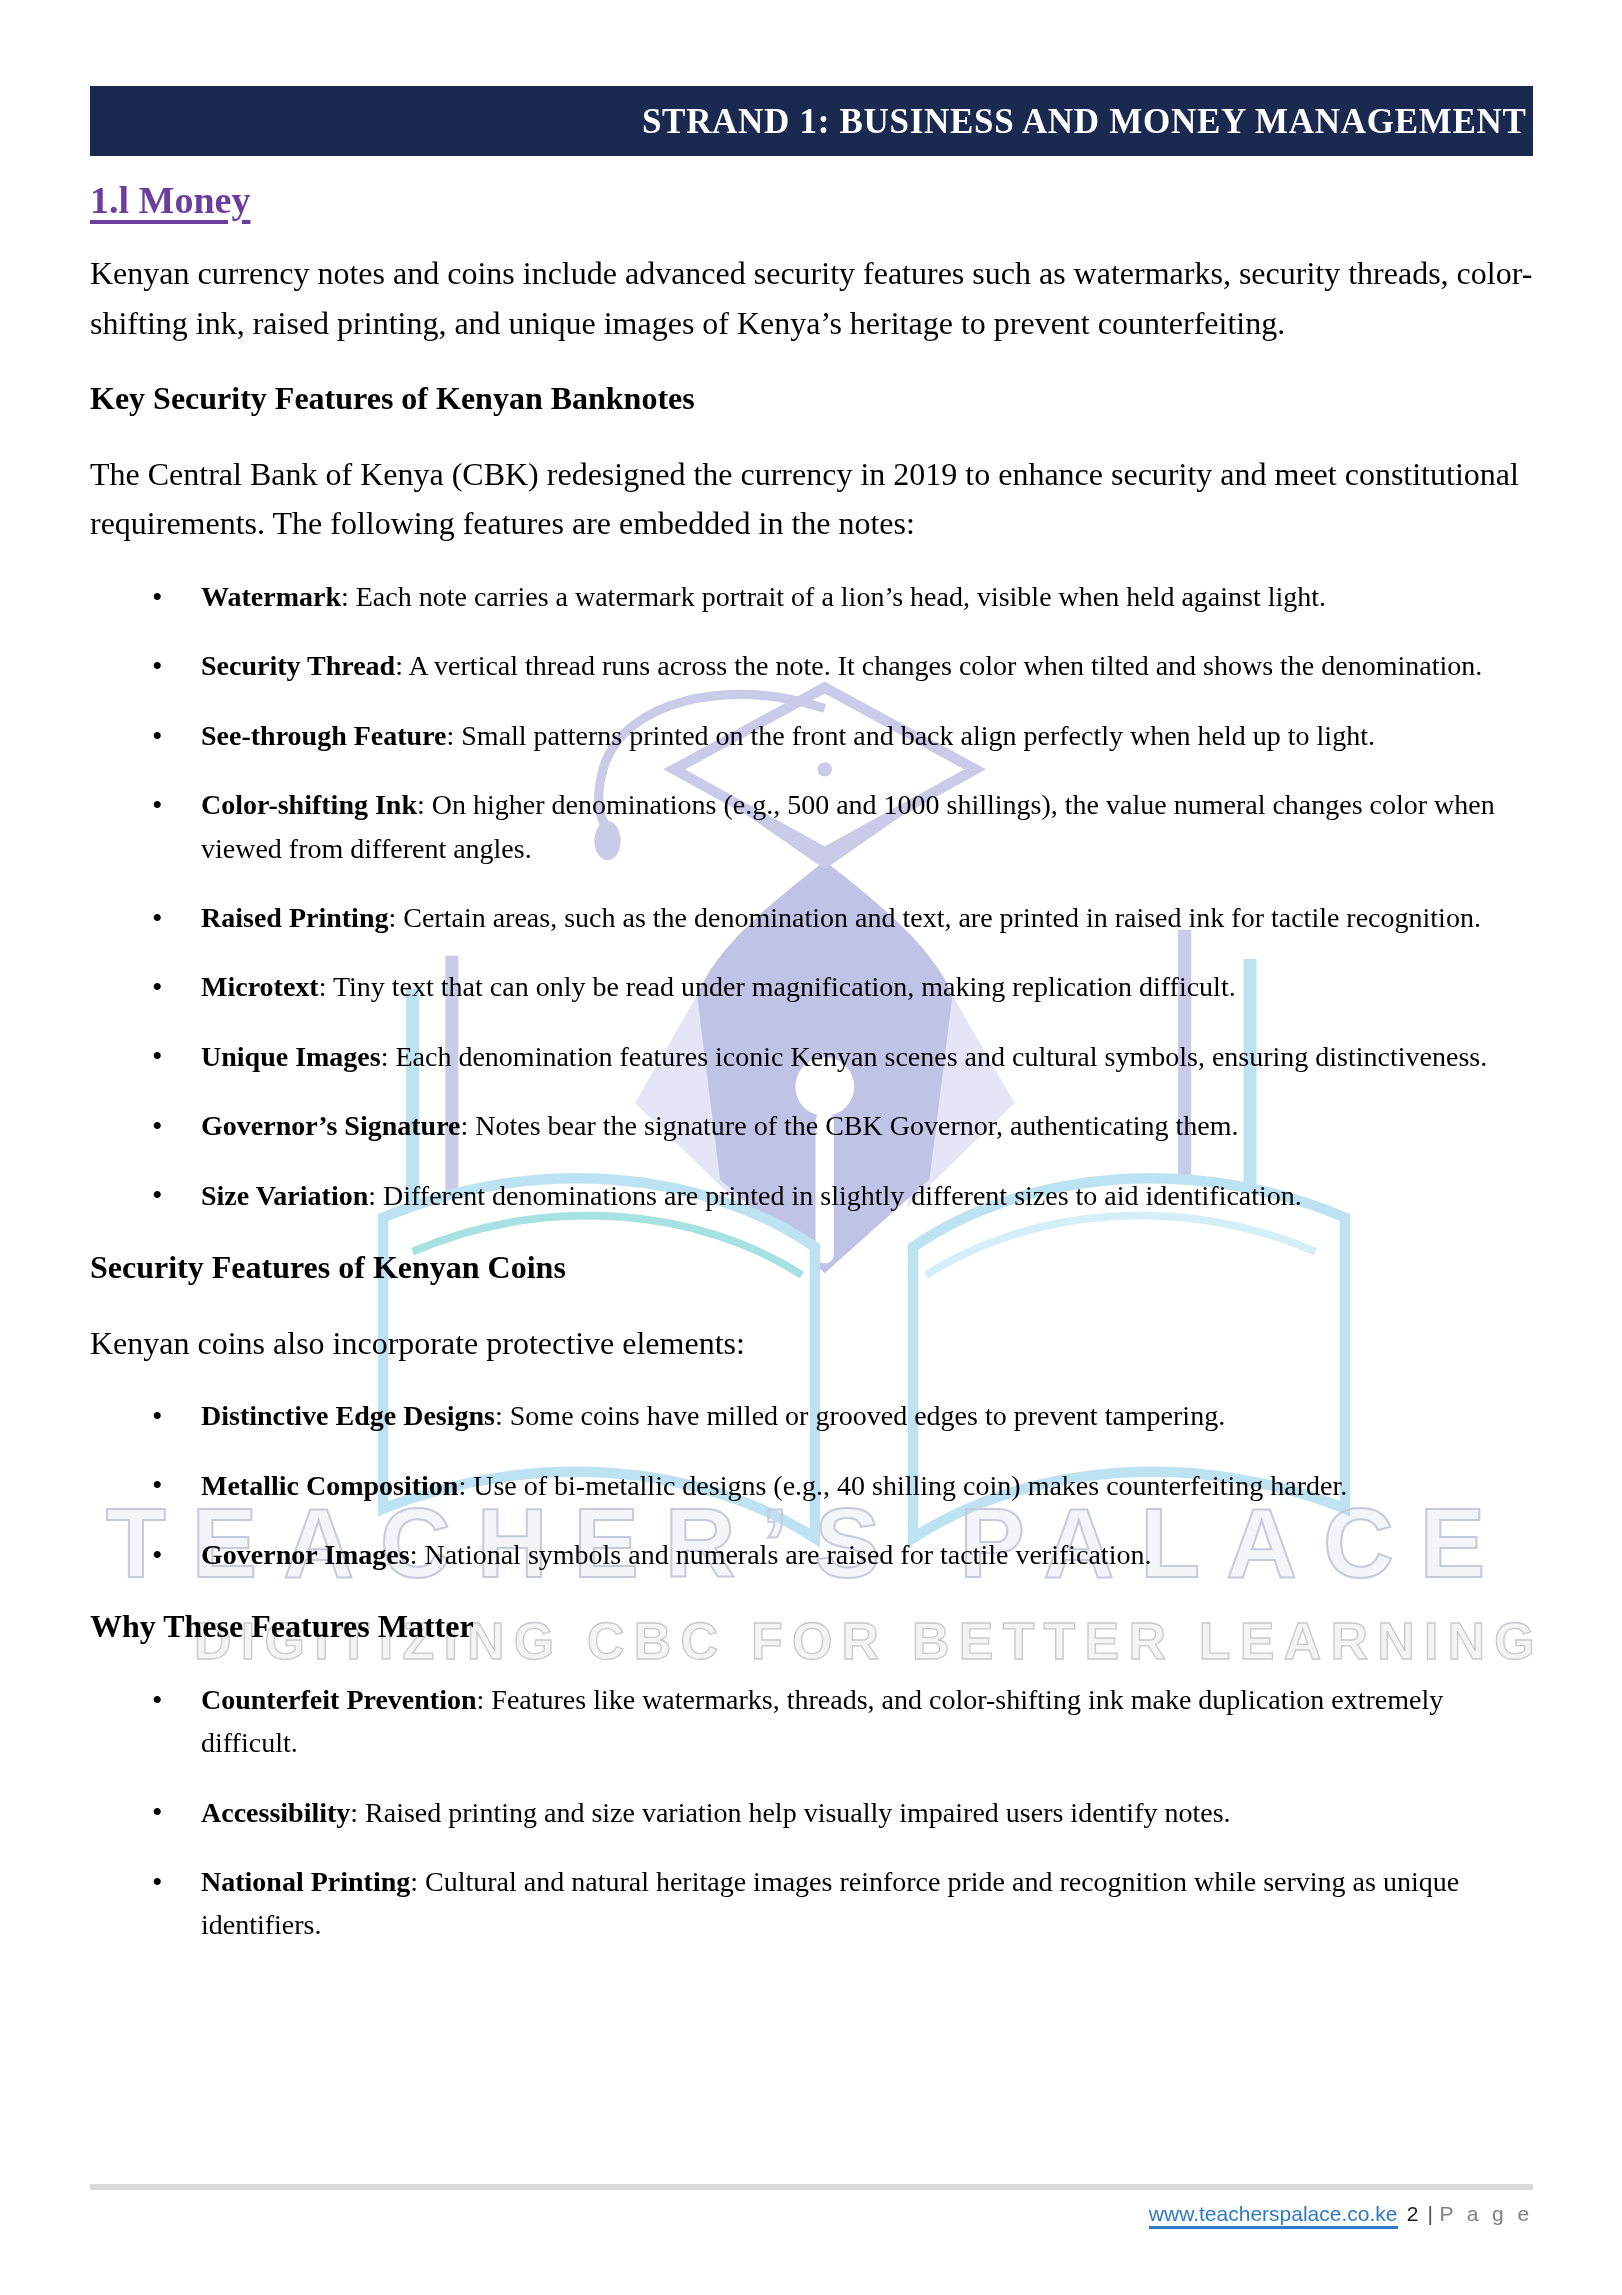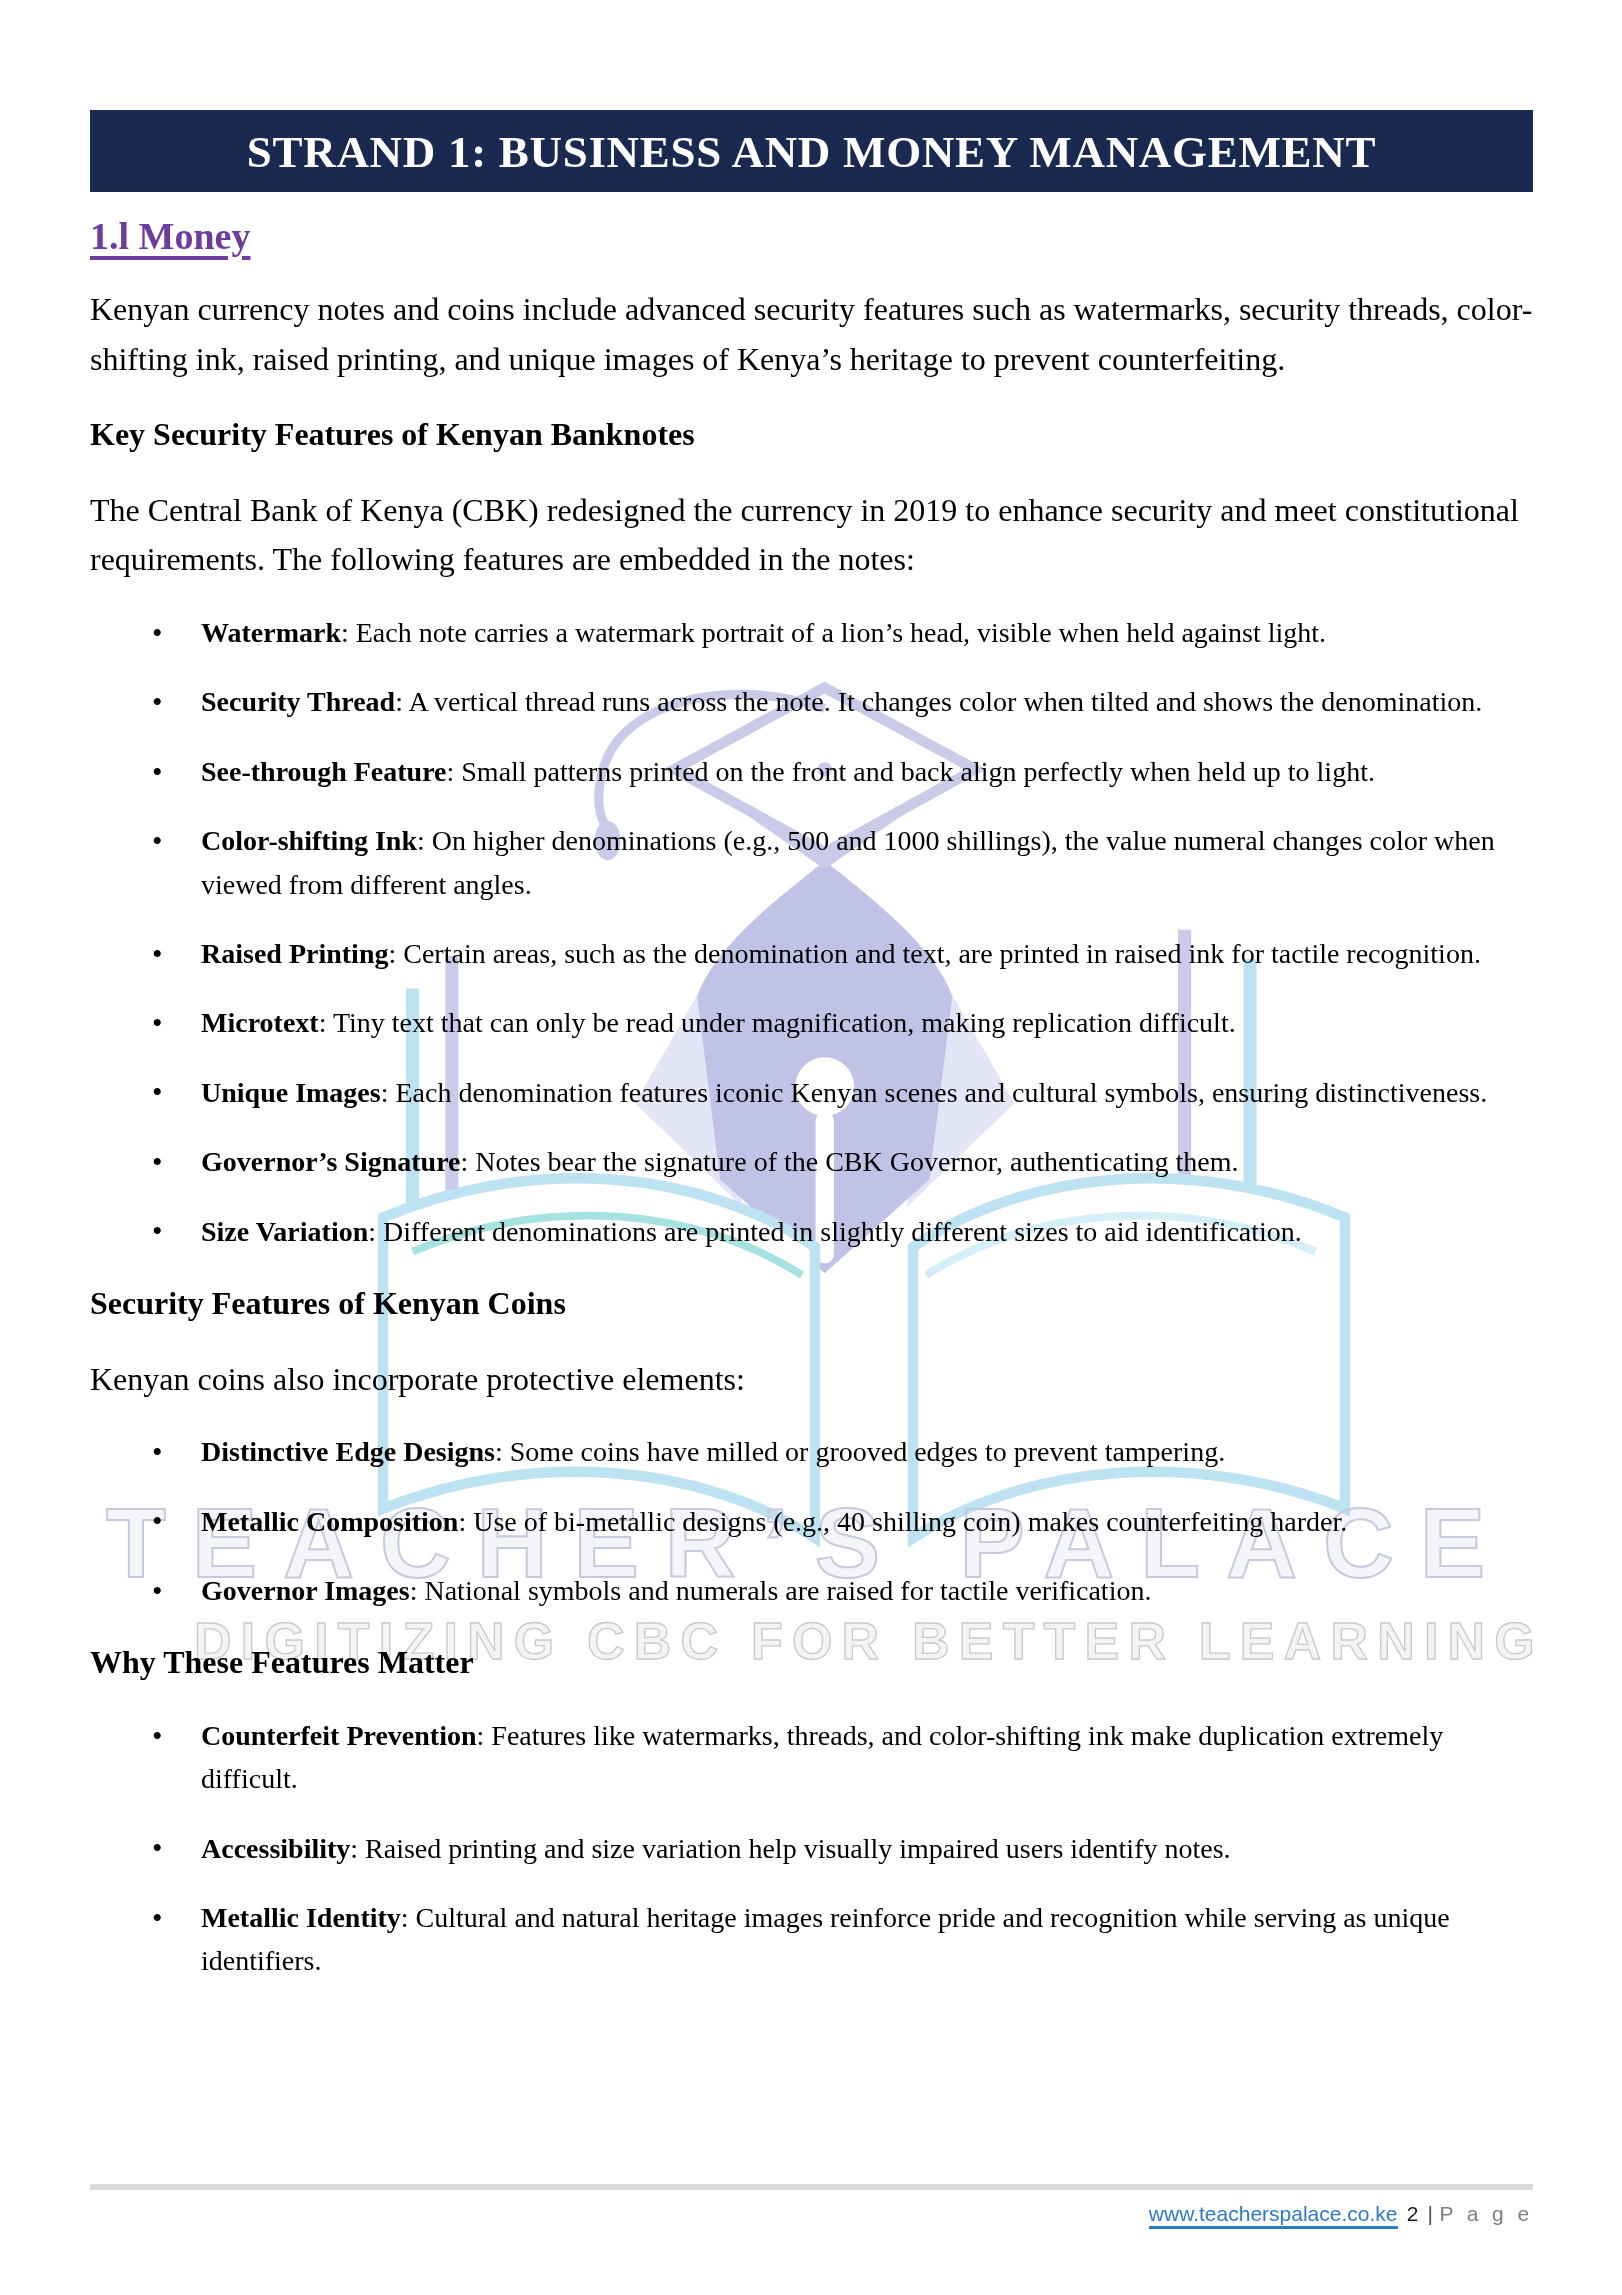--- a/index.html
+++ b/index.html
@@ -5,23 +5,23 @@
   html,body { margin:0; padding:0; background:#ffffff; }
   .page {
     position:relative; width:1623px; height:2295px; background:#fff;
     font-family:"Liberation Serif","DejaVu Serif",serif;
     color:var(--text,#000); overflow:hidden;
   }
   .content { position:relative; z-index:2; padding:0 90px; }
   .top-dotted { position:absolute; left:90px; right:90px; top:124px;
     border-top:2px dotted #d2d2d2; z-index:2; }
   .banner {
-    margin-top:110px; background:var(--banner-bg,#1a2950);
-    color:var(--banner-text,#fff); text-align:center;
-    font-size:45px; font-weight:bold; padding:15.7px 6.5px 14.4px 6.5px;
+    margin-top:86px; background:var(--banner-bg,#1a2950);
+    color:var(--banner-text,#fff); text-align:right;
+    font-size:35px; font-weight:bold; padding:15.7px 6.5px 14.4px 6.5px;
     letter-spacing:0.7px;
   }
   .section-title {
     margin:25px 0 30px 0; font-size:38px; font-weight:bold;
     color:var(--heading-accent,#6d3d9e);
     text-decoration:underline; text-decoration-thickness:3.9px; text-underline-offset:6.5px;
     display:inline-block;
   }
   .section-title-wrap { line-height:1;text-decoration:underline; }
   p, h2 { font-size:32px; line-height:1.55; margin:0 0 26px 0; }
@@ -129,21 +129,21 @@
       <li><span class="term">Distinctive Edge Designs</span><span>: Some coins have milled or grooved edges to prevent tampering.</span></li>
       <li><span class="term">Metallic Composition</span><span>: Use of bi-metallic designs (e.g., 40 shilling coin) makes counterfeiting harder.</span></li>
       <li><span class="term">Governor Images</span><span>: National symbols and numerals are raised for tactile verification.</span></li>
     </ul>
 
     <h2>Why These Features Matter</h2>
 
     <ul>
       <li><span class="term">Counterfeit Prevention</span><span>: Features like watermarks, threads, and color-shifting ink make duplication extremely difficult.</span></li>
       <li><span class="term">Accessibility</span><span>: Raised printing and size variation help visually impaired users identify notes.</span></li>
-      <li><span class="term">Metallic Identity</span><span>: Cultural and natural heritage images reinforce pride and recognition while serving as unique identifiers.</span></li>
+      <li><span class="term">National Printing</span><span>: Cultural and natural heritage images reinforce pride and recognition while serving as unique identifiers.</span></li>
     </ul>
 
   </div>
 
   <div class="footer">
     <div class="footer-rule"></div>
     <div class="footer-text">
       <a class="footer-link" href="#">www.teacherspalace.co.ke</a><span class="page-number">2</span><span class="footer-sep">|</span><span class="page-label">P a g e</span>
     </div>
   </div>

